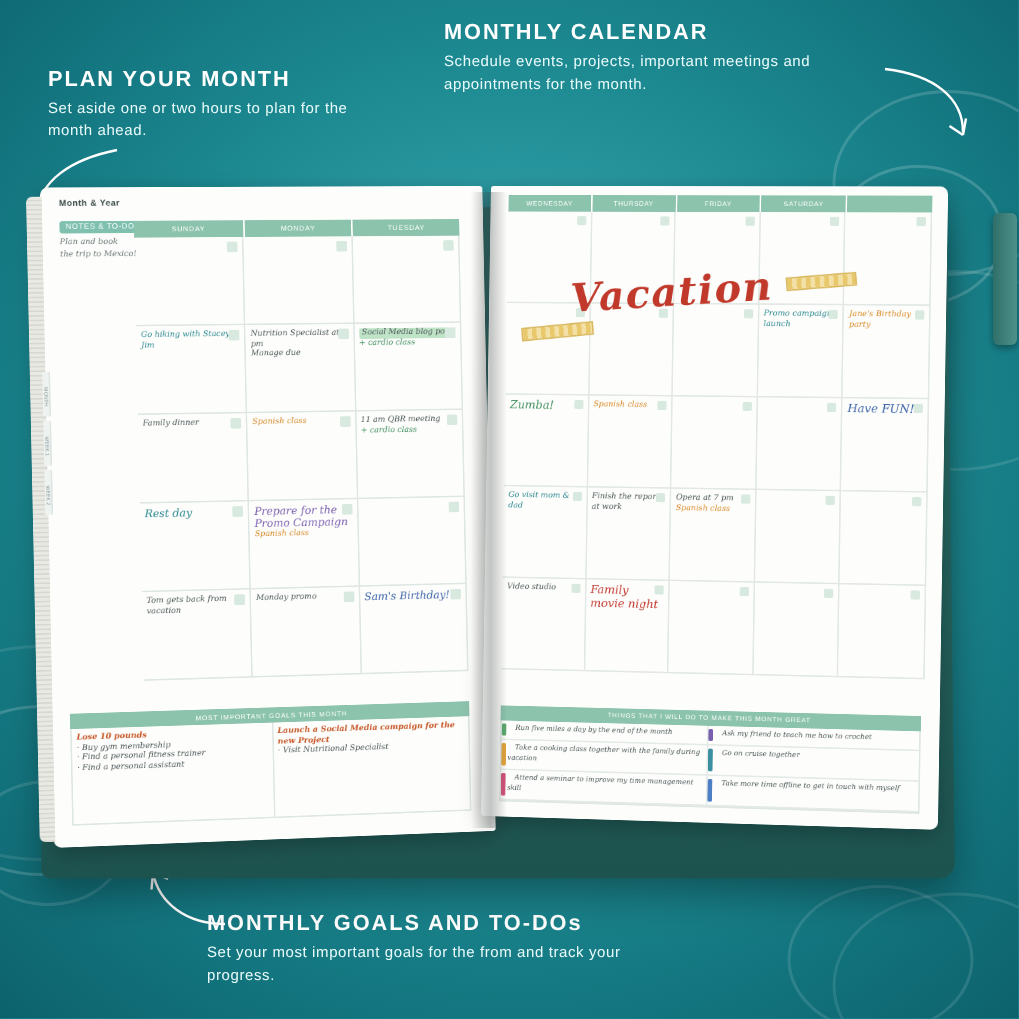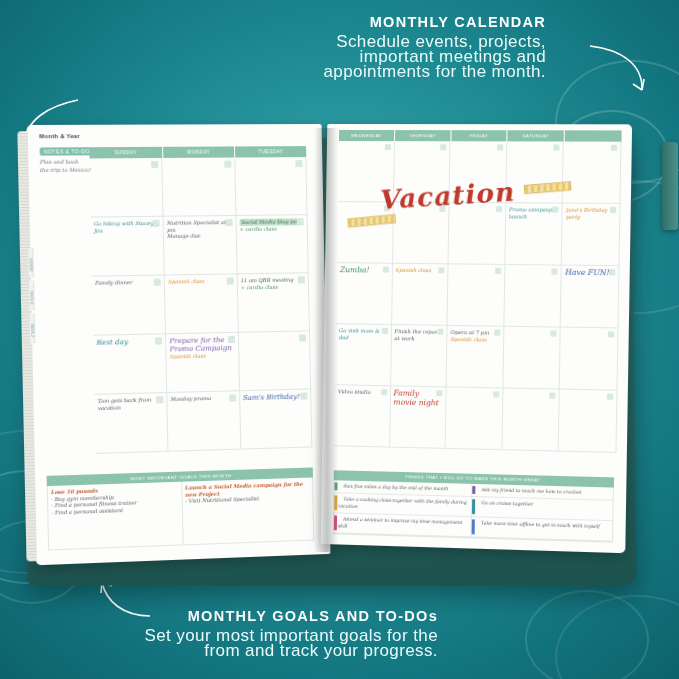--- a/index.html
+++ b/index.html
@@ -19,26 +19,26 @@
   .swirl.a{width:150px;height:120px;right:-30px;top:60px;border-color:rgba(255,255,255,.16);}
   .swirl.b{width:110px;height:90px;right:10px;top:110px;}
   .swirl.c{width:180px;height:130px;right:-50px;top:180px;border-color:rgba(255,255,255,.12);}
   .swirl.d{width:140px;height:110px;left:-45px;top:470px;}
   .swirl.e{width:100px;height:80px;left:-20px;top:520px;border-color:rgba(255,255,255,.13);}
   .swirl.f{width:190px;height:140px;left:-70px;top:430px;border-color:rgba(255,255,255,.10);}
   .swirl.g{width:120px;height:95px;right:30px;bottom:-10px;border-color:rgba(255,255,255,.12);}
   .swirl.h{width:160px;height:120px;right:-40px;bottom:-40px;border-color:rgba(255,255,255,.10);}
 
   
-  .callout{position:absolute;color:#ffffff;text-align:right;}
+  .callout{position:absolute;color:#ffffff;}
   .callout .title{
     font-size:14.5px;letter-spacing:1.3px;font-weight:700;margin-bottom:4px;
   }
   .callout .body{
-    font-size:17px;line-height:15px;letter-spacing:.4px;color:#eafbfb;
+    font-size:10px;line-height:15px;letter-spacing:.4px;color:#eafbfb;
   }
   #c-plan{left:32px;top:45px;width:210px;}
   #c-cal{left:296px;top:14px;width:250px;}
   #c-goals{left:138px;top:608px;width:300px;}
   #c-great{left:420px;top:538px;width:215px;}
   #c-great .body{font-family:"DejaVu Serif", serif;font-style:italic;font-size:12px;line-height:16px;}
 
   
   .arrow{position:absolute;}
 
@@ -192,20 +192,24 @@
 
   <div class="swirl a"></div>
   <div class="swirl b"></div>
   <div class="swirl c"></div>
   <div class="swirl d"></div>
   <div class="swirl e"></div>
   <div class="swirl f"></div>
   <div class="swirl g"></div>
   <div class="swirl h"></div>
 
+  <div class="callout" id="c-plan">
+    <div class="title">PLAN YOUR MONTH</div>
+    <div class="body">Set aside one or two hours to plan for the month ahead.</div>
+  </div>
 
   <div class="callout" id="c-cal">
     <div class="title">MONTHLY CALENDAR</div>
     <div class="body">Schedule events, projects, important meetings and appointments for the month.</div>
   </div>
 
   <div class="callout" id="c-goals">
     <div class="title">MONTHLY GOALS AND TO-DOs</div>
     <div class="body">Set your most important goals for the from and track your progress.</div>
   </div>

